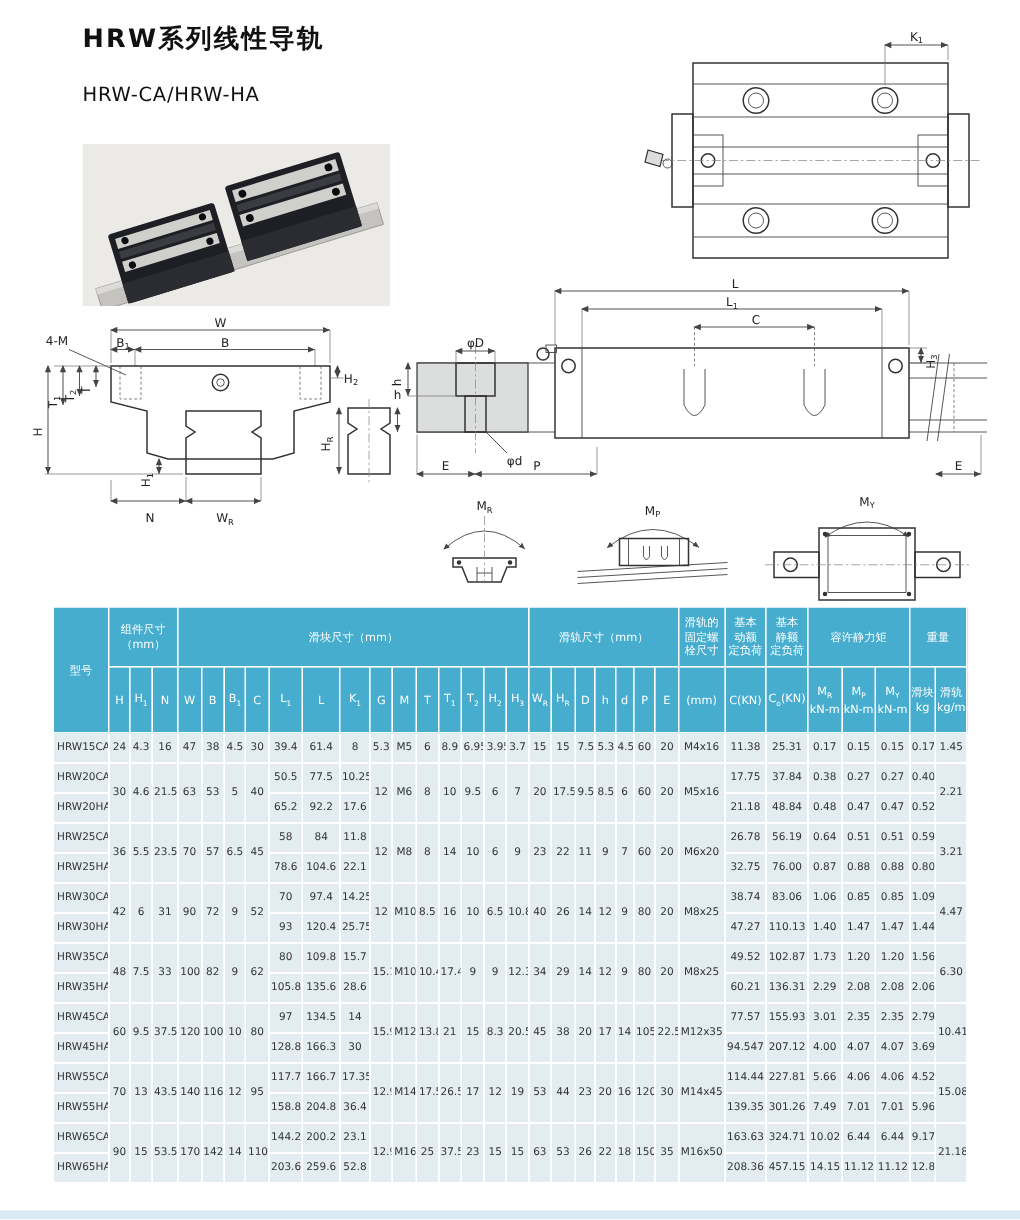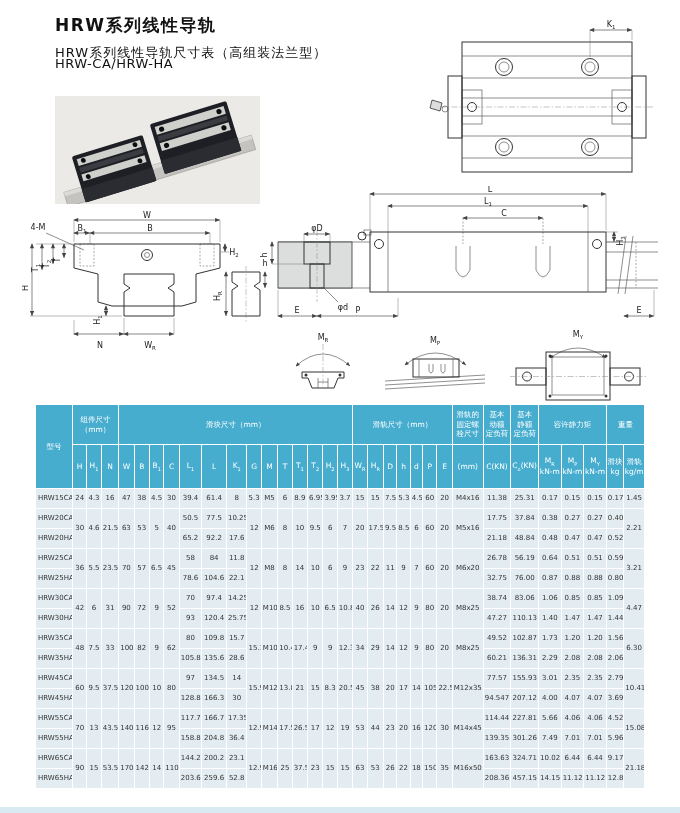--- a/index.html
+++ b/index.html
@@ -42,21 +42,20 @@
       <marker id="ae" markerWidth="8" markerHeight="8" refX="7" refY="3" orient="auto">
           <path d="M0,0 L7,3 L0,6 Z" fill="#444"></path>
         </marker>
       <marker id="as" markerWidth="8" markerHeight="8" refX="1" refY="3" orient="auto">
           <path d="M7,0 L0,3 L7,6 Z" fill="#444"></path>
         </marker>
     </defs>
   </svg>
 
   <div class="title">HRW系列线性导轨</div>
-  <div class="sub1">HRW系列线性导轨尺寸表（高组装法兰型）</div>
   <div class="sub2">HRW-CA/HRW-HA</div>
 
   <svg class="abs" style="left:55px;top:96px" width="205" height="108">
     <rect x="0" y="0" width="205" height="108" fill="#eceae7"></rect>
     <g transform="translate(8,80) rotate(-17)">
       <rect x="-4" y="16" width="196" height="15" fill="#c4c3bf" stroke="#9a9995" stroke-width=".6"></rect>
       <rect x="-4" y="16" width="196" height="4" fill="#dbdad6"></rect>
       <g>
         <rect x="14" y="-16" width="74" height="48" rx="2" fill="#1d1f24"></rect>
         <rect x="18" y="-12" width="66" height="7" fill="#cfd0cc"></rect>

